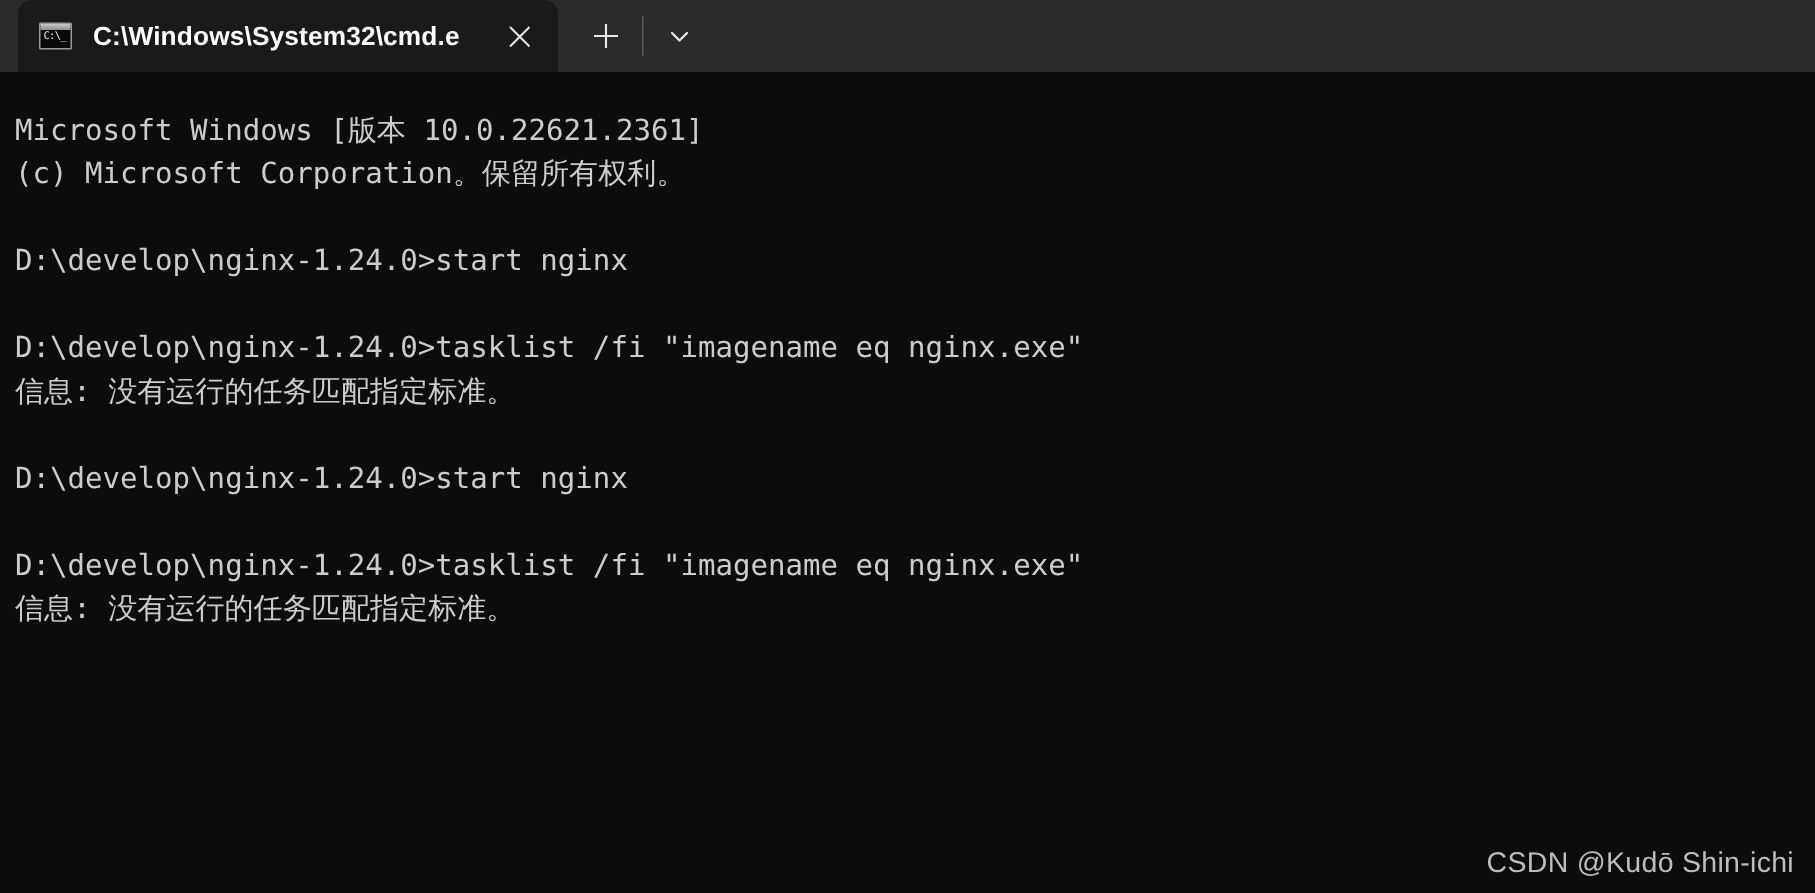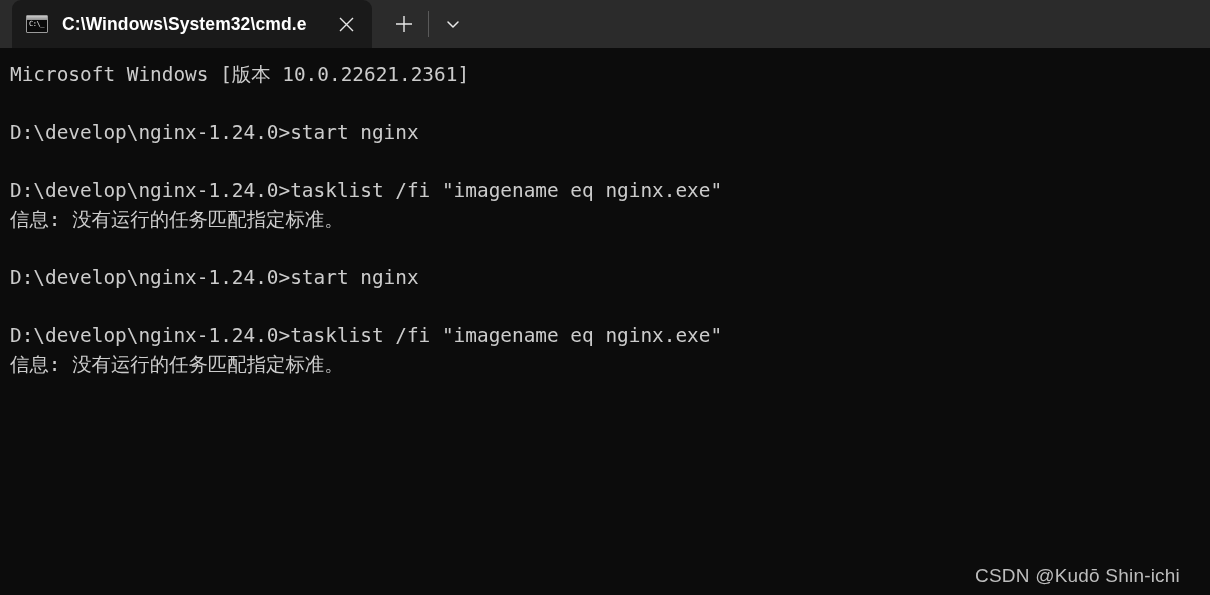--- a/index.html
+++ b/index.html
@@ -131,21 +131,21 @@
     align-items: center;
     justify-content: center;
     color: #e9e9e9;
   }
 
   
   .terminal {
     position: relative;
     flex: 1 1 auto;
     background: #0c0c0c;
-    padding: 12px 0 0 10px;
+    padding: 24px 0 0 10px;
     box-sizing: border-box;
     overflow: hidden;
   }
 
   .term-line {
     font-family: "DejaVu Sans Mono", "Liberation Mono", monospace;
     font-size: 19.4px;
     line-height: 29px;
     color: #cccccc;
     white-space: pre;
@@ -158,21 +158,21 @@
     width: 2px;
     height: 22px;
     background: #cccccc;
     vertical-align: -4px;
     margin-left: 1px;
   }
 
   
   .watermark {
     position: absolute;
-    right: 30px;
+    right: 14px;
     bottom: 8px;
     font-family: "Liberation Sans", sans-serif;
     font-size: 19px;
     color: #bdbdbd;
     letter-spacing: 0.2px;
     white-space: nowrap;
   }
 </style>
 </head>
 <body>
@@ -202,20 +202,21 @@
     <div class="dropdown">
       <svg width="16" height="16" viewBox="0 0 16 16" aria-hidden="true">
         <path d="M3 6 L8 11 L13 6" stroke="currentColor" stroke-width="1.5" fill="none" stroke-linecap="round" stroke-linejoin="round"></path>
       </svg>
     </div>
   </div>
 
   <div class="terminal">
 
     <div class="term-line">Microsoft Windows [版本 10.0.22621.2361]</div>
+    <div class="term-line">(c) Microsoft Corporation。保留所有权利。</div>
     <div class="term-line blank">&nbsp;</div>
     <div class="term-line">D:\develop\nginx-1.24.0&gt;start nginx</div>
     <div class="term-line blank">&nbsp;</div>
     <div class="term-line">D:\develop\nginx-1.24.0&gt;tasklist /fi "imagename eq nginx.exe"</div>
     <div class="term-line">信息: 没有运行的任务匹配指定标准。</div>
     <div class="term-line blank">&nbsp;</div>
     <div class="term-line">D:\develop\nginx-1.24.0&gt;start nginx</div>
     <div class="term-line blank">&nbsp;</div>
     <div class="term-line">D:\develop\nginx-1.24.0&gt;tasklist /fi "imagename eq nginx.exe"</div>
     <div class="term-line">信息: 没有运行的任务匹配指定标准。</div>

